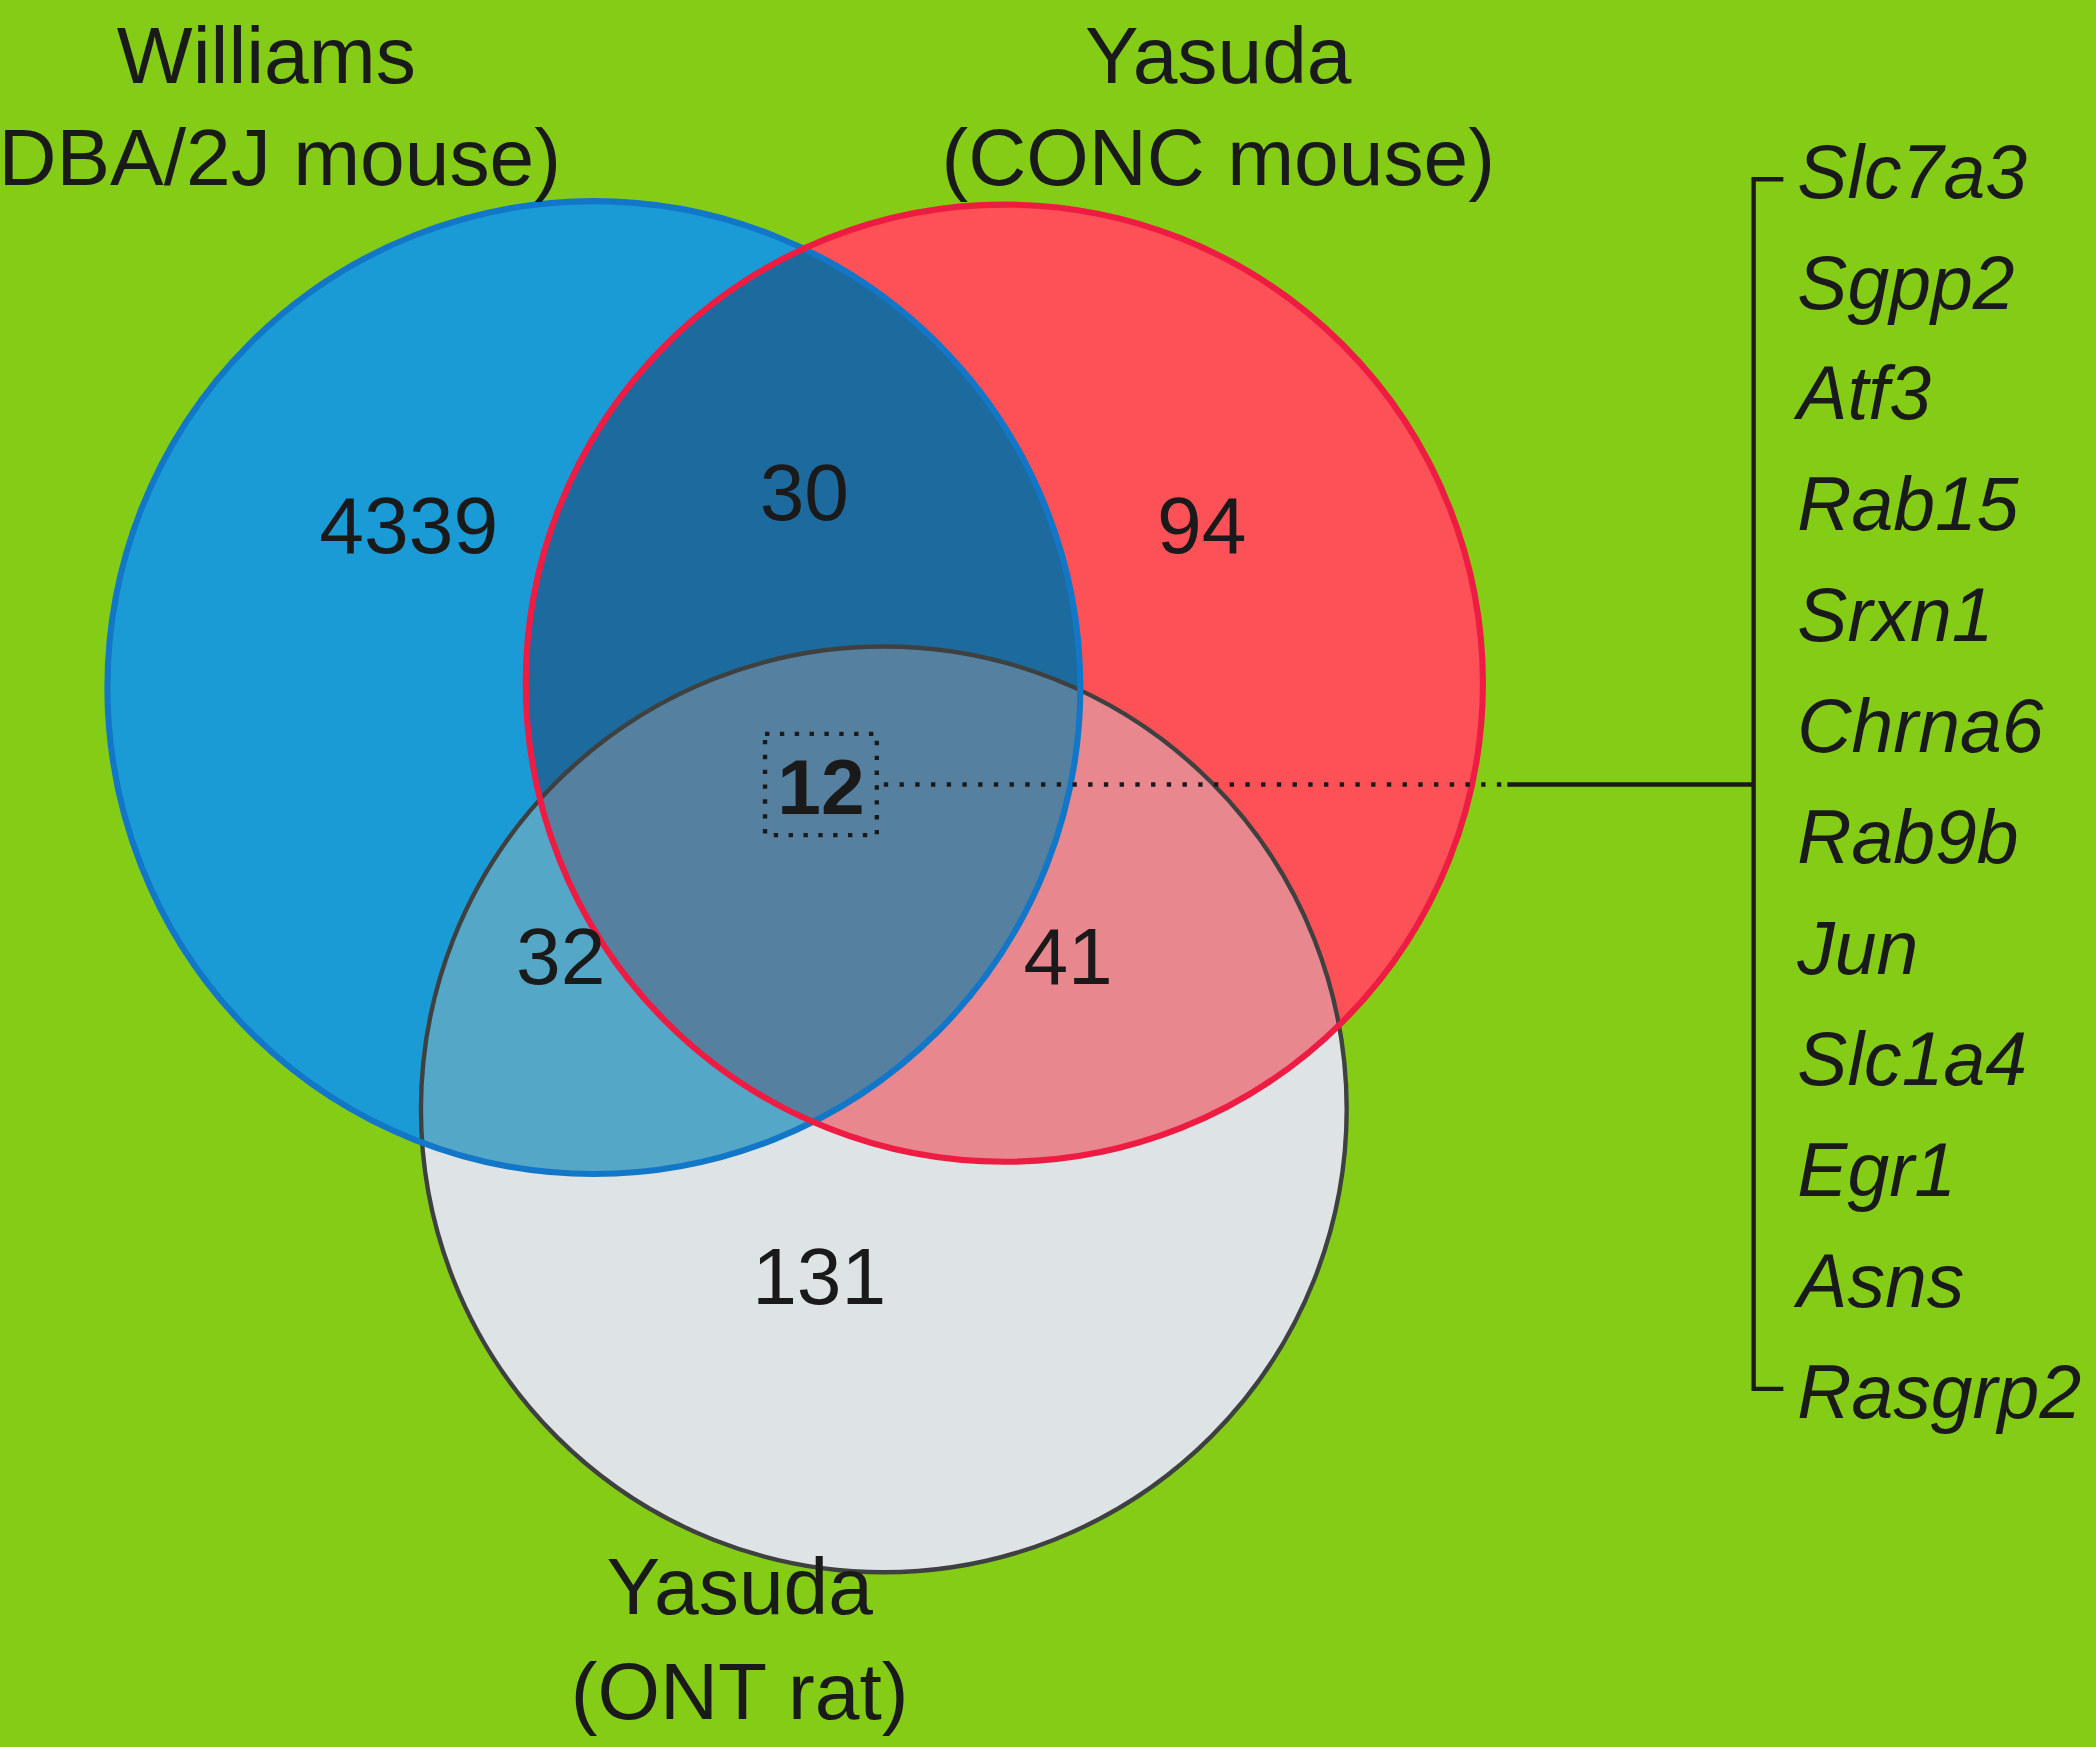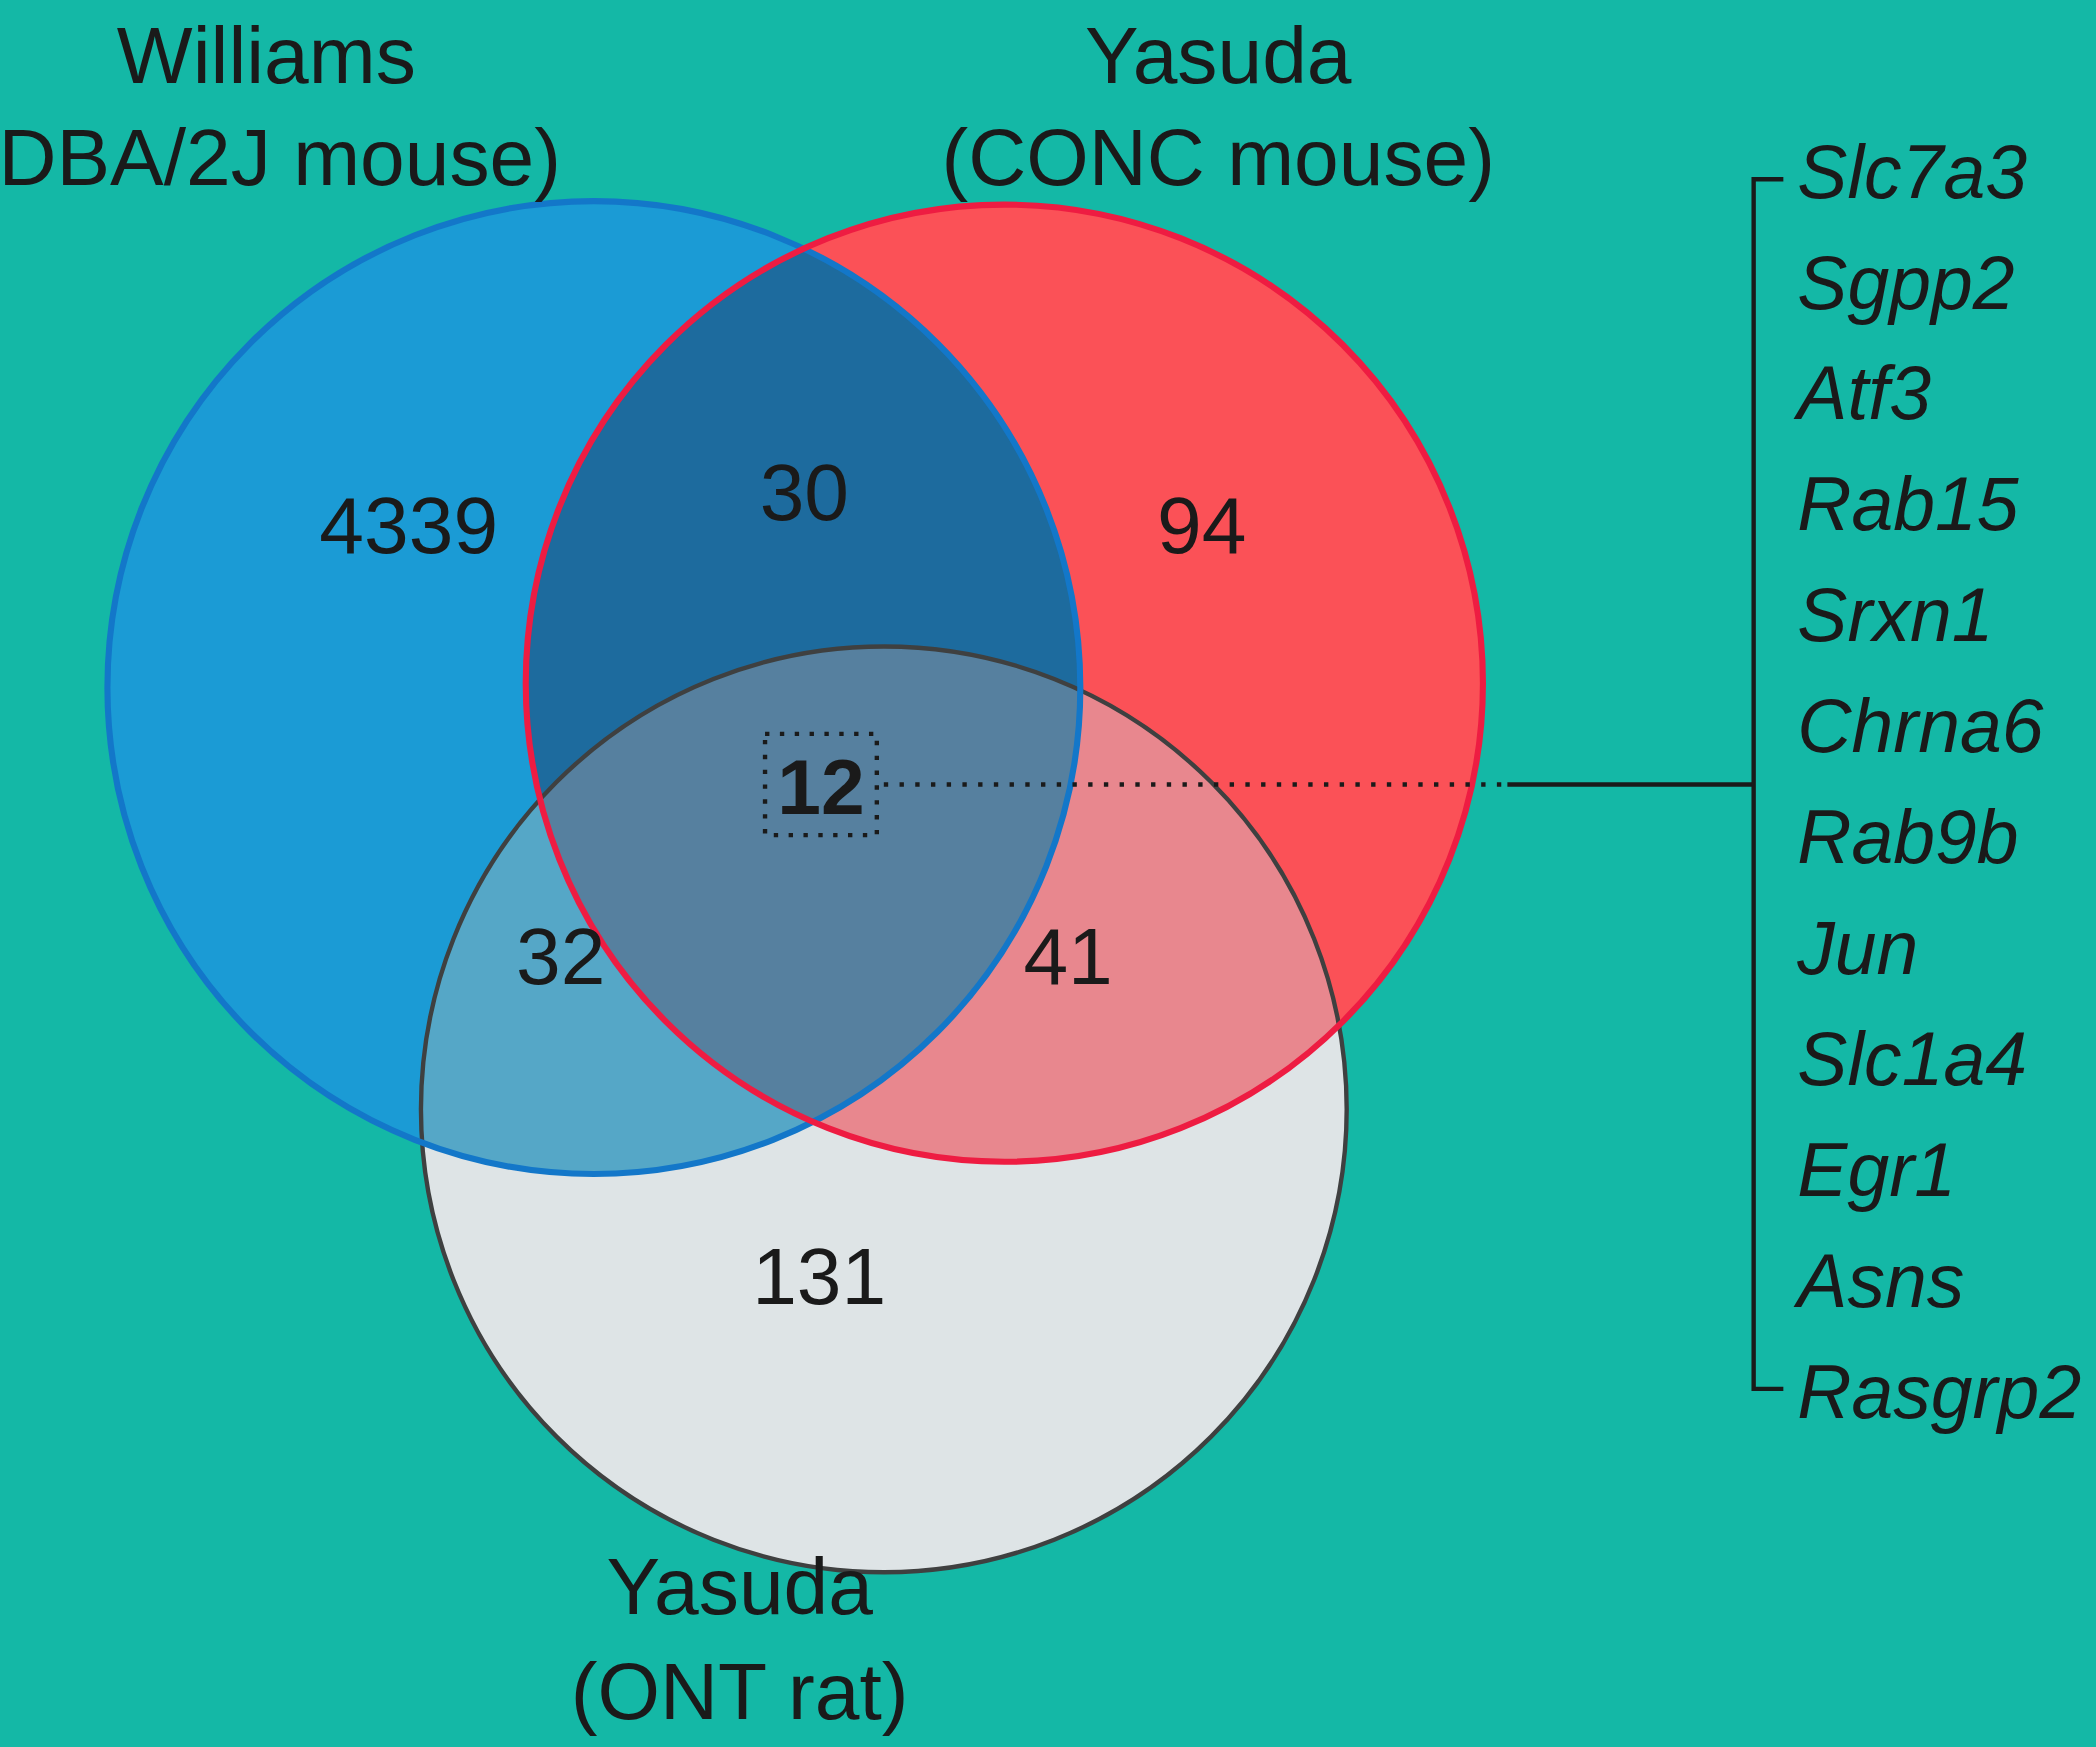--- a/index.html
+++ b/index.html
@@ -1,20 +1,20 @@
 <!DOCTYPE html>
 <html style="font-size:14px"><head>
 <meta charset="utf-8">
 <style>
   html, body { margin: 0; padding: 0; background: #ffffff; }
   .page {
     position: relative;
     width: 2096px;
     height: 1748px;
-    background: #14b8a6;
+    background: #84cc16;
     overflow: hidden;
     font-family: "Liberation Sans", sans-serif;
   }
   svg { position: absolute; left: 0; top: 0; width: 100%; height: 100%; }
 
   text {
     font-family: "Liberation Sans", sans-serif;
     fill: #1a1a1a;
   }
   .set-label {

